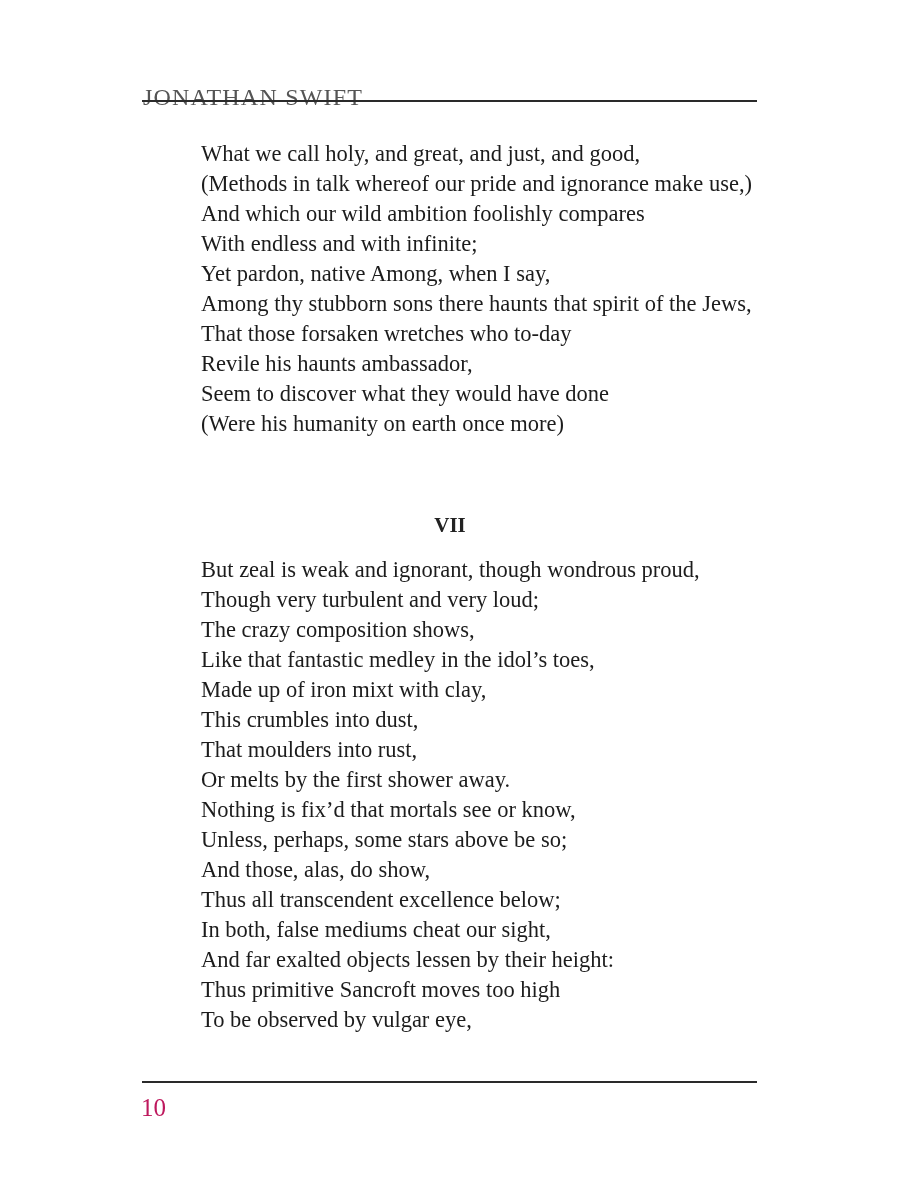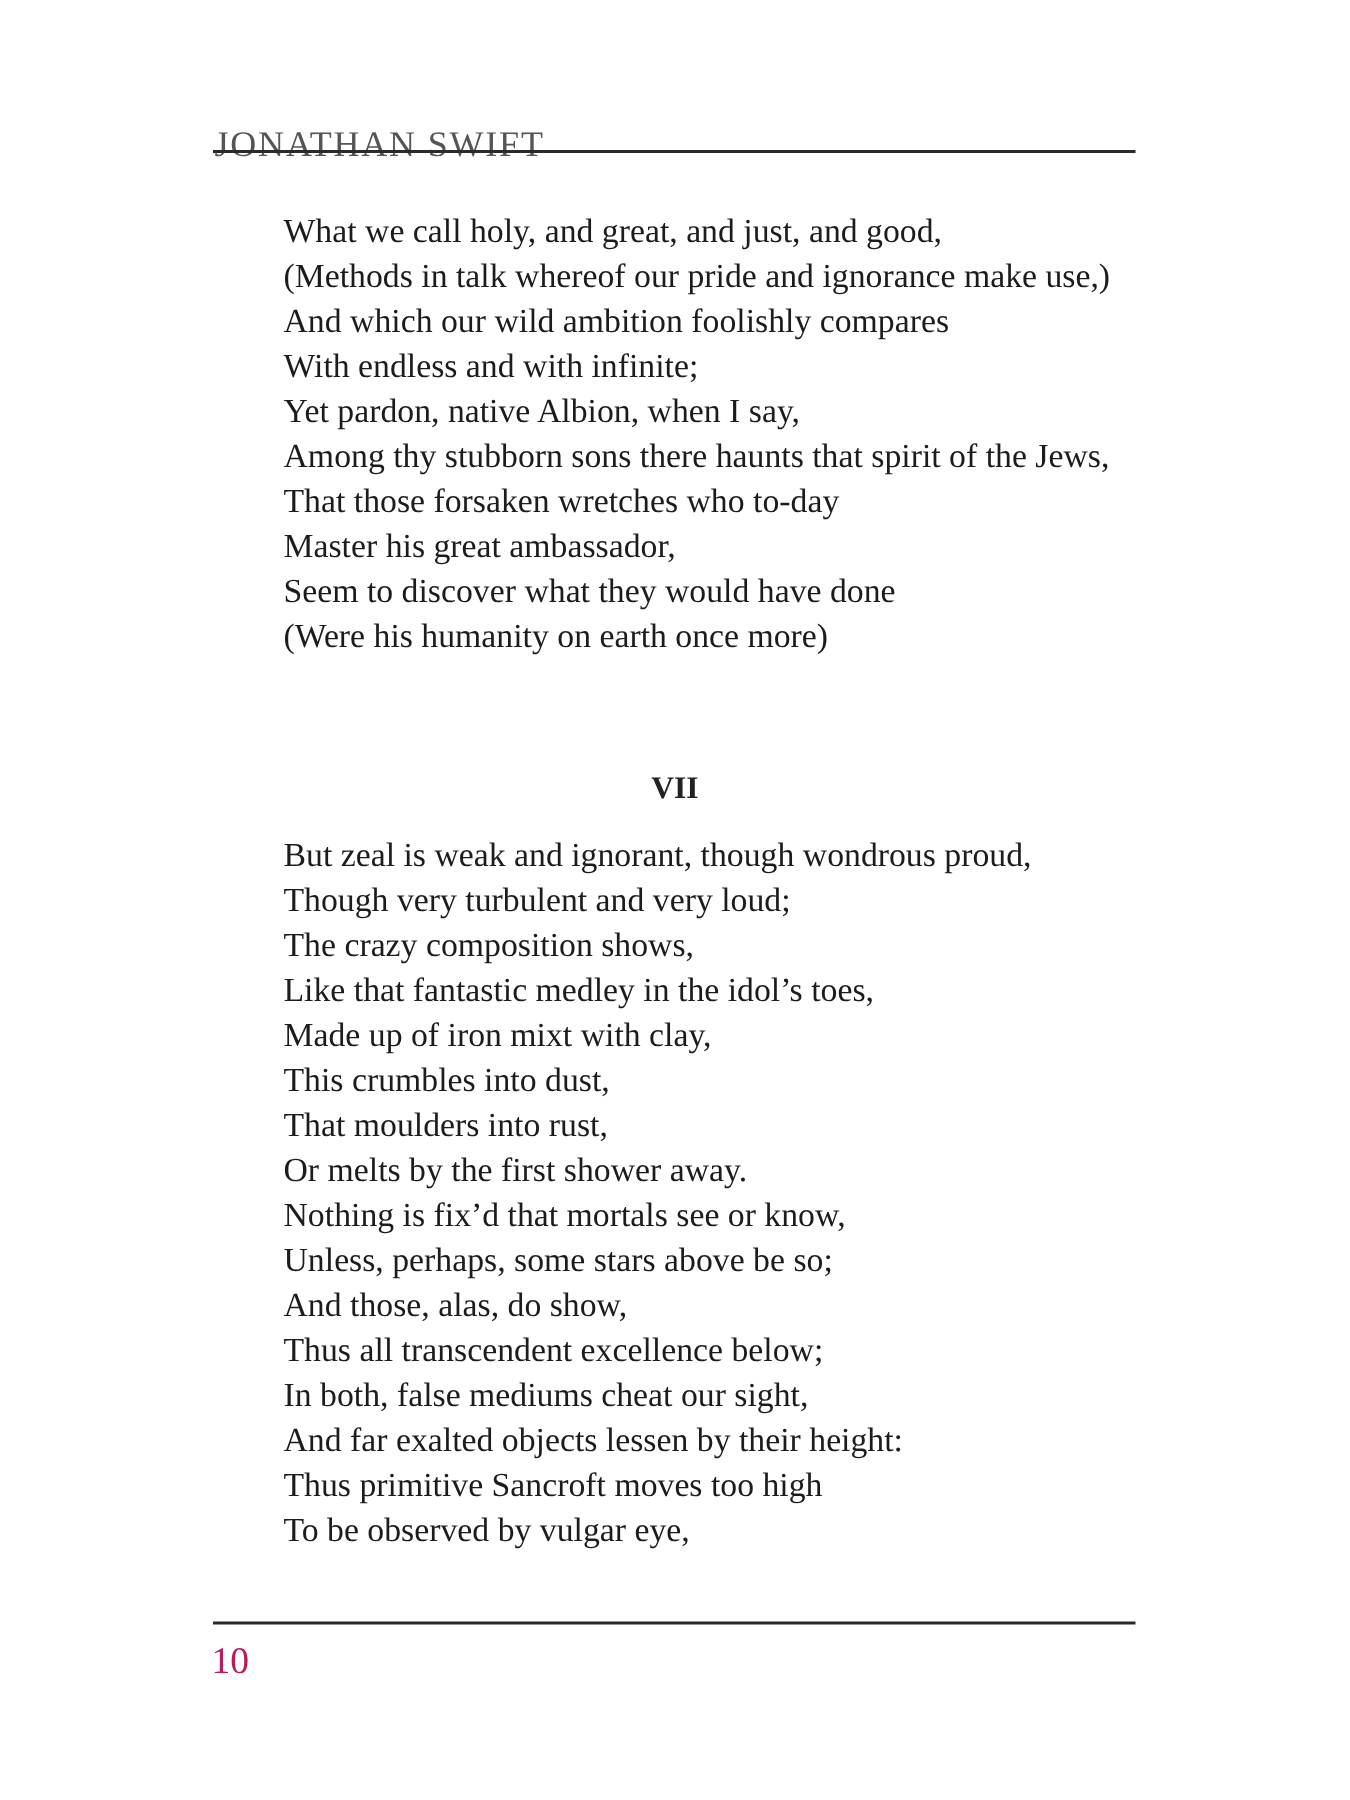--- a/index.html
+++ b/index.html
@@ -12,21 +12,21 @@
     .rule-top {
       position: absolute; left: 142px; top: 100px; width: 615px; height: 2px; background: #2a2a2a;
     }
     .stanza {
       position: absolute; left: 189px;
       font-family: "Liberation Serif", serif; font-size: 22.5px; line-height: 30px;
       color: #1c1c1c; white-space: nowrap;
     }
     .stanza-a { top: 139px; }
     .stanza-b { top: 555px; }
-    .stanza .line { display: block; height: 30px; }
+    .stanza .line { display: block; height: 30px; margin-left: 12px; }
     .section-number {
       position: absolute; left: 0; width: 900px; top: 513px; text-align: center;
       font-family: "Liberation Serif", serif; font-size: 21px; font-weight: bold; color: #222;
     }
     .rule-bottom {
       position: absolute; left: 142px; top: 1081px; width: 615px; height: 2px; background: #2a2a2a;
     }
     .page-number {
       position: absolute; left: 141px; top: 1094px;
       font-family: "Liberation Serif", serif; font-size: 25px; color: #be185d;
@@ -36,24 +36,24 @@
 <body>
 
 <div class="running-head">JONATHAN SWIFT</div>
 <div class="rule-top"></div>
 
 <div class="stanza stanza-a">
   <span class="line">What we call holy, and great, and just, and good,</span>
   <span class="line">(Methods in talk whereof our pride and ignorance make use,)</span>
   <span class="line">And which our wild ambition foolishly compares</span>
   <span class="line">With endless and with infinite;</span>
-  <span class="line">Yet pardon, native Albion, when I say,</span>
+  <span class="line">Yet pardon, native Among, when I say,</span>
   <span class="line">Among thy stubborn sons there haunts that spirit of the Jews,</span>
   <span class="line">That those forsaken wretches who to-day</span>
-  <span class="line">Master his great ambassador,</span>
+  <span class="line">Revile his haunts ambassador,</span>
   <span class="line">Seem to discover what they would have done</span>
   <span class="line">(Were his humanity on earth once more)</span>
 </div>
 
 <div class="section-number">VII</div>
 
 <div class="stanza stanza-b">
   <span class="line">But zeal is weak and ignorant, though wondrous proud,</span>
   <span class="line">Though very turbulent and very loud;</span>
   <span class="line">The crazy composition shows,</span>

